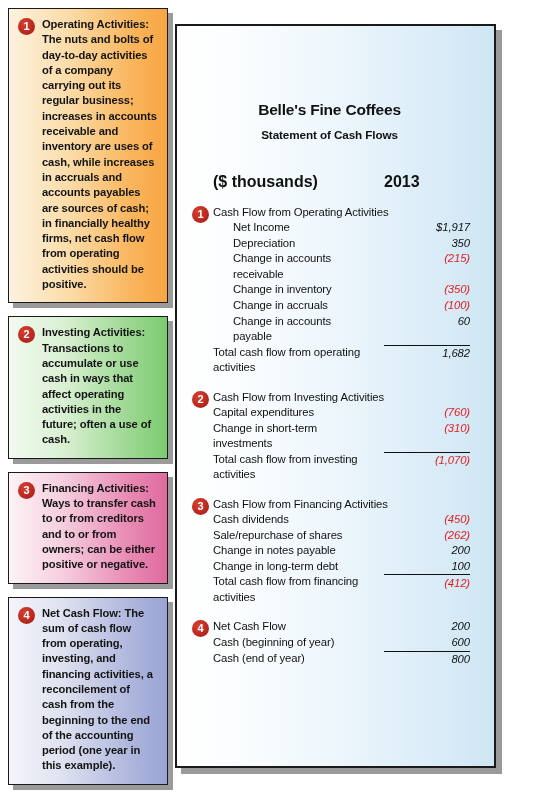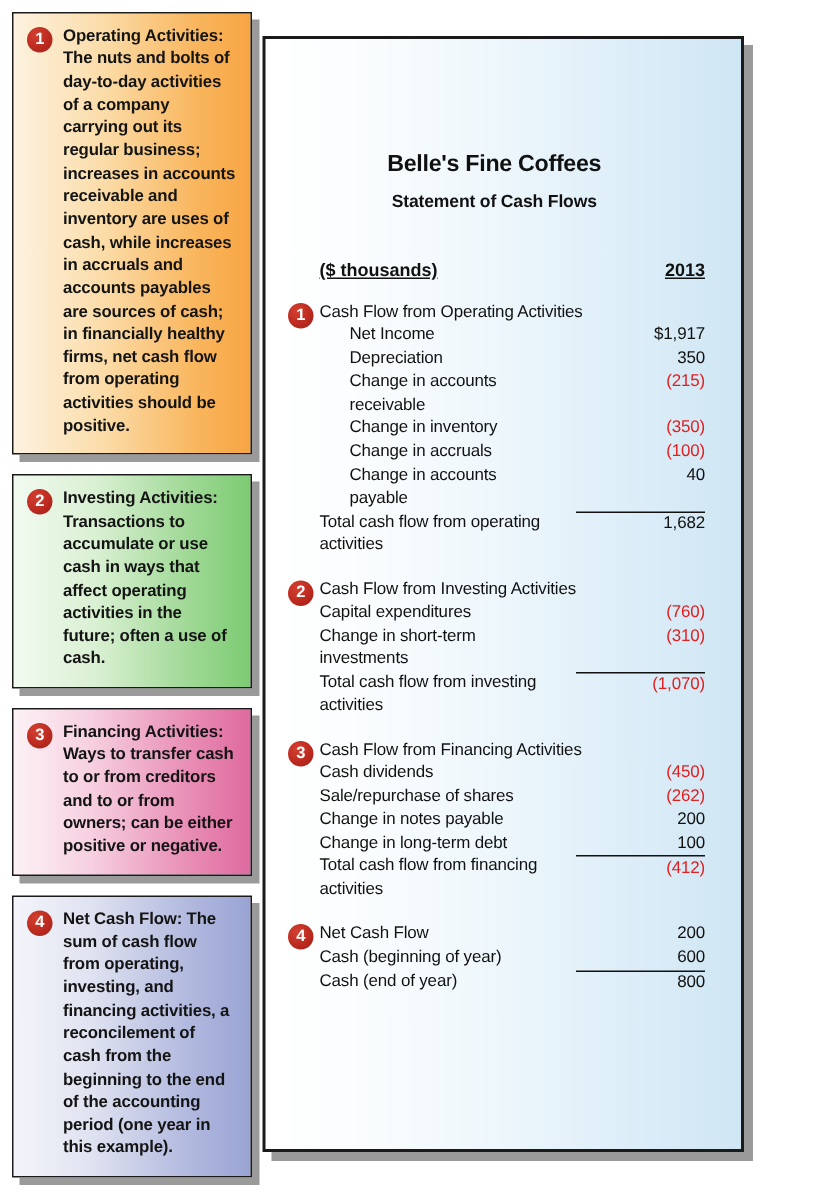--- a/index.html
+++ b/index.html
@@ -101,27 +101,26 @@
     font-size: 11.7px;
     font-weight: bold;
     color: #111111;
     margin-top: 9px;
     letter-spacing: -0.1px;
   }
 
   .col-head {
     display: flex;
     margin-top: 32px;
-    font-size: 12px;
-    font-weight: bold;
-    color: #111111;
-    text-decoration: underline;
+    font-size: 16px;
+    font-weight: bold;
+    color: #111111;
   }
   .col-head .lbl { flex: 1; padding-left: 24px; }
-  .col-head .val { width: 86px; text-align: right; }
+  .col-head .val { width: 86px; text-align: left; }
 
   
   .section { margin-top: 14px; position: relative; }
   .section .badge { left: 3px; top: 1px; }
 
   .section-head {
     font-size: 11.3px;
     color: #111111;
     padding-left: 24px;
     line-height: 15px;
@@ -136,20 +135,21 @@
     letter-spacing: -0.1px;
     gap: 14px;
   }
 
   .row .lbl { flex: 1; padding-left: 24px; }
   .row.indent .lbl { padding-left: 44px; }
   .row .val {
     width: 86px;
     text-align: right;
     font-variant-numeric: tabular-nums;
+    font-style: italic;
   }
   .row .val.neg { color: #e02020; }
   .row .val.ruled {
     border-top: 1.2px solid #111111;
     padding-top: 0.5px;
     margin-top: 0;
   }
 </style>
 </head>
 <body>
@@ -202,21 +202,21 @@
           <div class="row indent">
             <div class="lbl">Change in inventory</div>
             <div class="val neg">(350)</div>
           </div>
           <div class="row indent">
             <div class="lbl">Change in accruals</div>
             <div class="val neg">(100)</div>
           </div>
           <div class="row indent">
             <div class="lbl">Change in accounts payable</div>
-            <div class="val">40</div>
+            <div class="val">60</div>
           </div>
           <div class="row">
             <div class="lbl">Total cash flow from operating activities</div>
             <div class="val ruled">1,682</div>
           </div>
         </div>
         <div class="section">
           <div class="badge">2</div>
           <div class="section-head">Cash Flow from Investing Activities</div>
           <div class="row">

